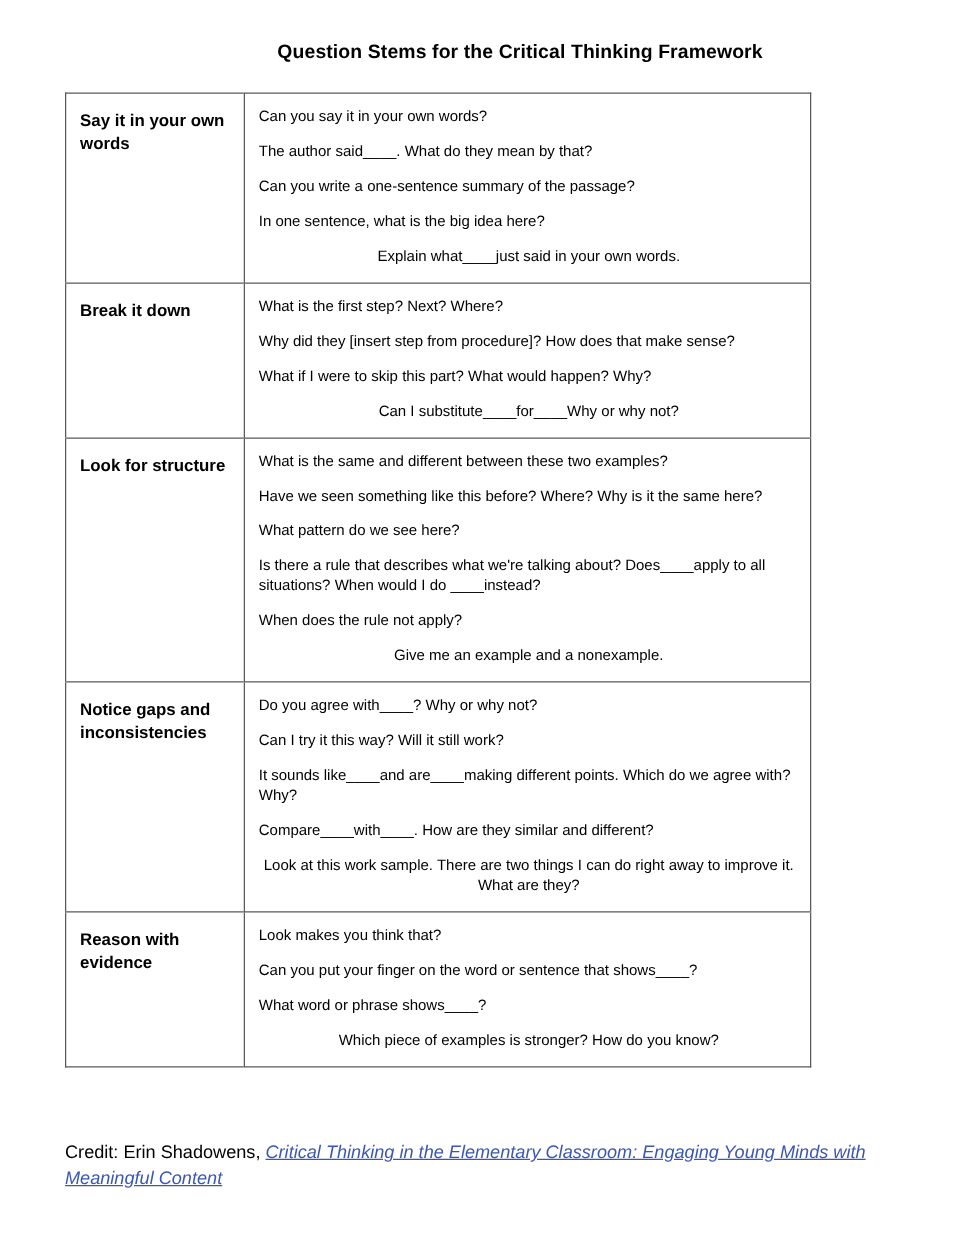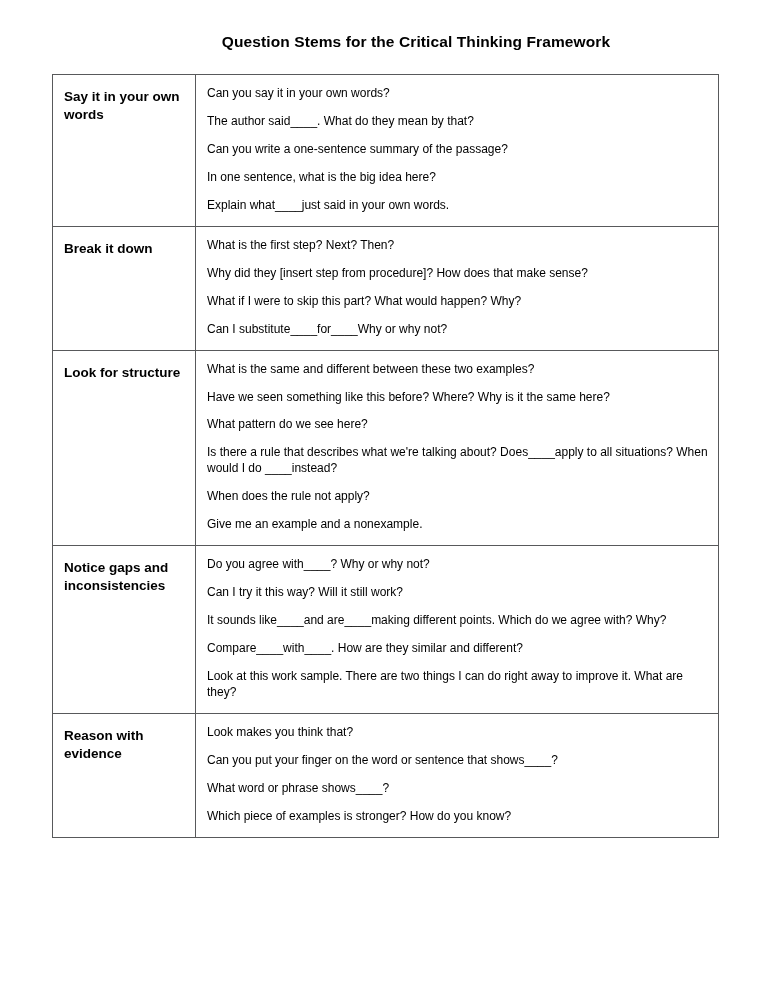--- a/index.html
+++ b/index.html
@@ -30,21 +30,21 @@
     margin: 0;
     padding-top: 33px;
     padding-bottom: 0;
     line-height: 1.2;
     padding-left: 48px;
   }
   .stems-table {
     position: absolute;
     left: 52px;
     top: 74px;
-    width: 667px;
+    width: 597px;
     border-collapse: collapse;
     table-layout: fixed;
     border: 1.5px solid #58595b;
   }
   .stems-table tr + tr > td {
     border-top: 1.5px solid #58595b;
   }
   .stems-table td {
     vertical-align: top;
     padding: 0;
@@ -65,20 +65,21 @@
     padding: 11px 9px 10px 11px;
     box-sizing: border-box;
   }
   .stem-line {
     font-size: 12px;
     line-height: 1.33;
     margin: 0 0 12px 0;
   }
   .stem-line:last-child {
     margin-bottom: 2px;
+    text-align: center;
   }
   .credit {
     position: absolute;
     left: 52px;
     top: 912px;
     width: 660px;
     font-size: 14.5px;
     line-height: 1.45;
   }
   .credit-link {
@@ -106,21 +107,21 @@
             <p class="stem-line">Can you write a one-sentence summary of the passage?</p>
             <p class="stem-line">In one sentence, what is the big idea here?</p>
             <p class="stem-line">Explain what____just said in your own words.</p>
           </td>
         </tr>
         <tr>
           <td class="cat-cell">
             <div class="cat-label">Break it down</div>
           </td>
           <td class="stems-cell">
-            <p class="stem-line">What is the first step? Next? Then?</p>
+            <p class="stem-line">What is the first step? Next? Where?</p>
             <p class="stem-line">Why did they [insert step from procedure]? How does that make sense?</p>
             <p class="stem-line">What if I were to skip this part? What would happen? Why?</p>
             <p class="stem-line">Can I substitute____for____Why or why not?</p>
           </td>
         </tr>
         <tr>
           <td class="cat-cell">
             <div class="cat-label">Look for structure</div>
           </td>
           <td class="stems-cell">
@@ -151,14 +152,17 @@
           <td class="stems-cell">
             <p class="stem-line">Look makes you think that?</p>
             <p class="stem-line">Can you put your finger on the word or sentence that shows____?</p>
             <p class="stem-line">What word or phrase shows____?</p>
             <p class="stem-line">Which piece of examples is stronger? How do you know?</p>
           </td>
         </tr>
       </tbody>
   </table>
 
+  <div class="credit">
+    <span>Credit: Erin Shadowens, </span><a class="credit-link" href="#" style="color: rgb(59, 87, 181);">Critical Thinking in the Elementary Classroom: Engaging Young Minds with Meaningful Content</a>
+  </div>
 
 </div>
 
 </body></html>

